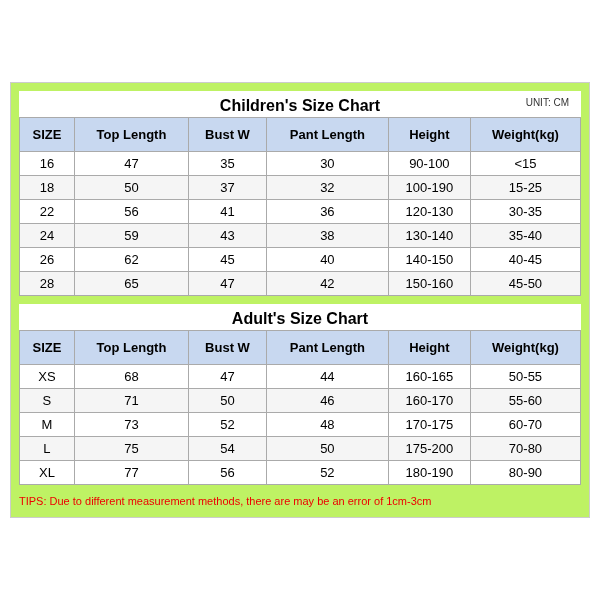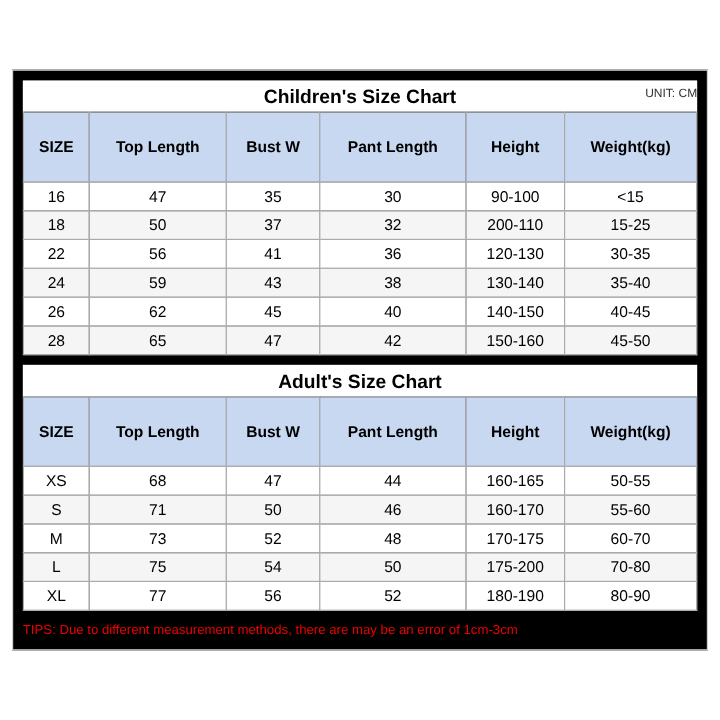--- a/index.html
+++ b/index.html
@@ -8,49 +8,49 @@
       background: #fff;
       width: 600px;
       min-height: 600px;
       display: flex;
       align-items: center;
       justify-content: center;
     }
     .container {
       width: 580px;
       border: 1px solid #ccc;
-      background: #000000;
+      background: #bef264;
       padding: 8px;
     }
     .section-title {
       text-align: center;
       font-size: 16px;
       font-weight: bold;
       background: #fff;
       padding: 6px 0 2px 0;
       position: relative;
     }
     .unit-label {
       position: absolute;
-      right: 0;
+      right: 12px;
       top: 6px;
       font-size: 10px;
       font-weight: normal;
       color: #333;
     }
     table {
       width: 100%;
       border-collapse: collapse;
       margin-bottom: 8px;
       font-size: 13px;
     }
     thead tr th {
       background: #c8d8f0;
       border: 1px solid #aaa;
-      padding: 21px 4px;
+      padding: 9px 4px;
       text-align: center;
       font-weight: bold;
     }
     tbody tr td {
       border: 1px solid #aaa;
       padding: 4px 4px;
       text-align: center;
     }
     tbody tr:nth-child(even) td {
       background: #f5f5f5;
@@ -97,21 +97,21 @@
           <td>35</td>
           <td>30</td>
           <td>90-100</td>
           <td>&lt;15</td>
         </tr>
         <tr>
           <td class="size-col">18</td>
           <td>50</td>
           <td>37</td>
           <td>32</td>
-          <td>200-110</td>
+          <td>100-190</td>
           <td>15-25</td>
         </tr>
         <tr>
           <td class="size-col">22</td>
           <td>56</td>
           <td>41</td>
           <td>36</td>
           <td>120-130</td>
           <td>30-35</td>
         </tr>

